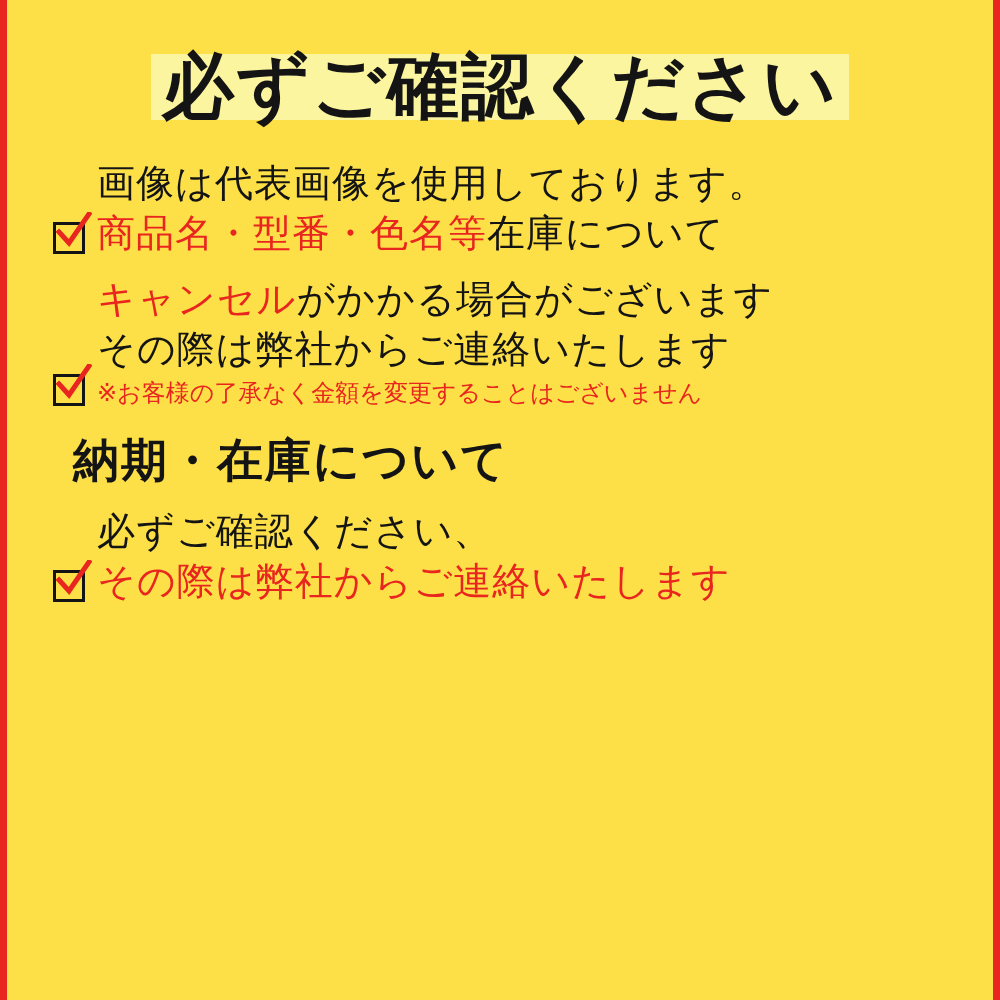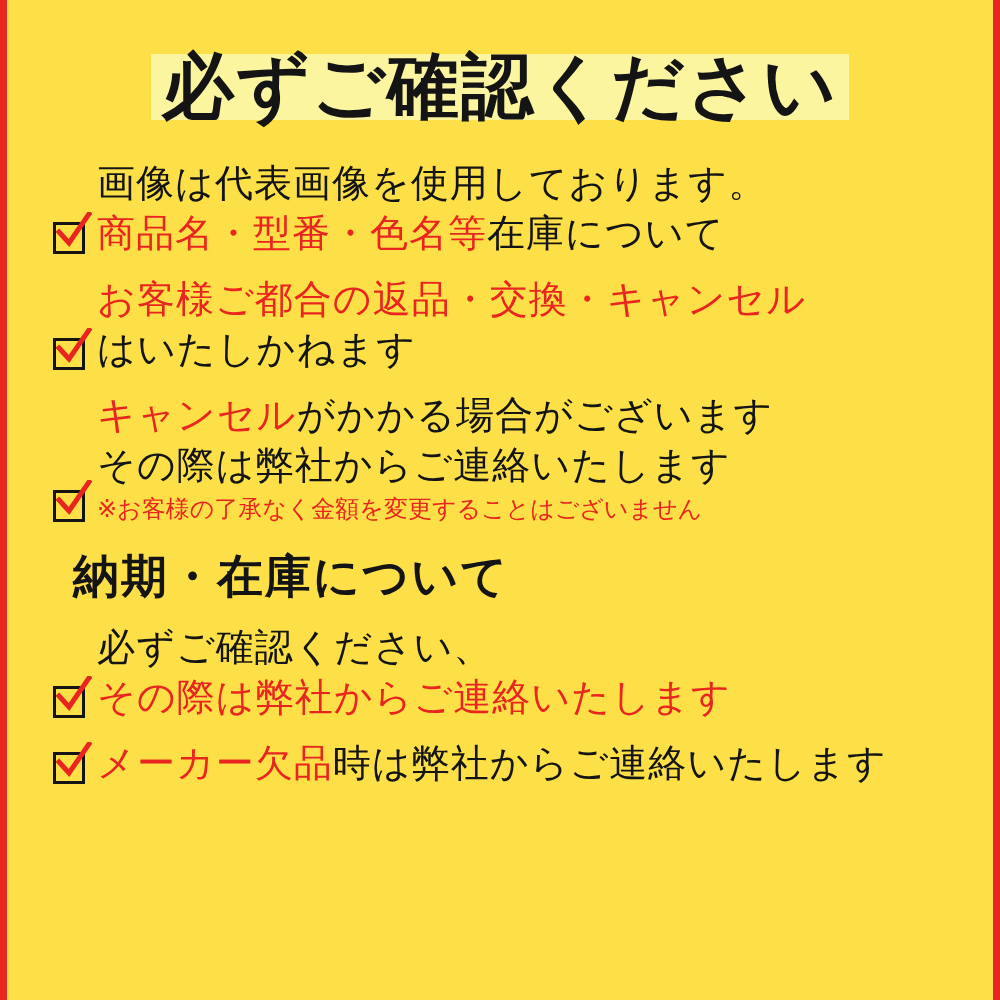--- a/index.html
+++ b/index.html
@@ -152,57 +152,34 @@
           </div>
         </div>
         <div class="item">
           <span class="check-icon">
             <span class="box"></span>
             <svg class="tick" viewBox="0 0 38 40">
               <path d="M5 20 L15 31 L35 2" fill="none" stroke="#e8251f" stroke-width="5" stroke-linecap="square" stroke-linejoin="miter"></path>
             </svg>
           </span>
           <div class="lines">
-            <div class="line"><span class="red">お客様ご都合の返品・交換・キャンセル</span></div>
-            <div class="line"><span>はいたしかねます</span></div>
-          </div>
-        </div>
-        <div class="item">
-          <span class="check-icon">
-            <span class="box"></span>
-            <svg class="tick" viewBox="0 0 38 40">
-              <path d="M5 20 L15 31 L35 2" fill="none" stroke="#e8251f" stroke-width="5" stroke-linecap="square" stroke-linejoin="miter"></path>
-            </svg>
-          </span>
-          <div class="lines">
             <div class="line"><span class="red">キャンセル</span><span>がかかる場合がございます</span></div>
             <div class="line"><span>その際は弊社からご連絡いたします</span></div>
             <div class="note">※お客様の了承なく金額を変更することはございません</div>
           </div>
         </div>
         <div class="section-heading second">納期・在庫について</div>
         <div class="item">
           <span class="check-icon">
             <span class="box"></span>
             <svg class="tick" viewBox="0 0 38 40">
               <path d="M5 20 L15 31 L35 2" fill="none" stroke="#e8251f" stroke-width="5" stroke-linecap="square" stroke-linejoin="miter"></path>
             </svg>
           </span>
           <div class="lines">
             <div class="line"><span>必ずご確認ください、</span></div>
             <div class="line"><span class="red">その際は弊社からご連絡いたします</span></div>
           </div>
         </div>
-        <div class="item">
-          <span class="check-icon">
-            <span class="box"></span>
-            <svg class="tick" viewBox="0 0 38 40">
-              <path d="M5 20 L15 31 L35 2" fill="none" stroke="#e8251f" stroke-width="5" stroke-linecap="square" stroke-linejoin="miter"></path>
-            </svg>
-          </span>
-          <div class="lines">
-            <div class="line"><span class="red">メーカー欠品</span><span>時は弊社からご連絡いたします</span></div>
-          </div>
-        </div>
       </div>
 
   </div>
 </div>
 
 </body></html>

